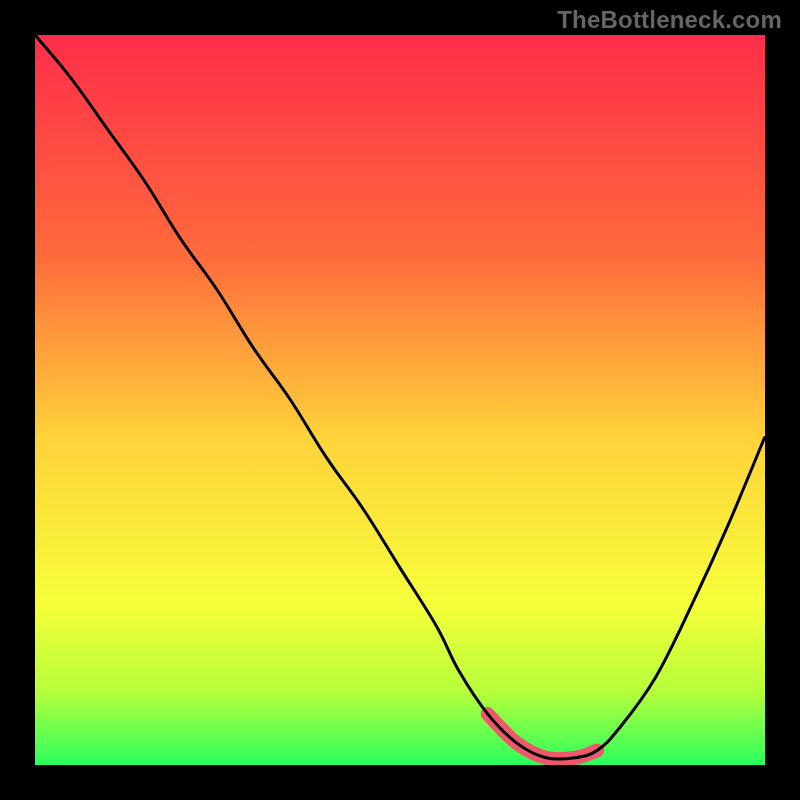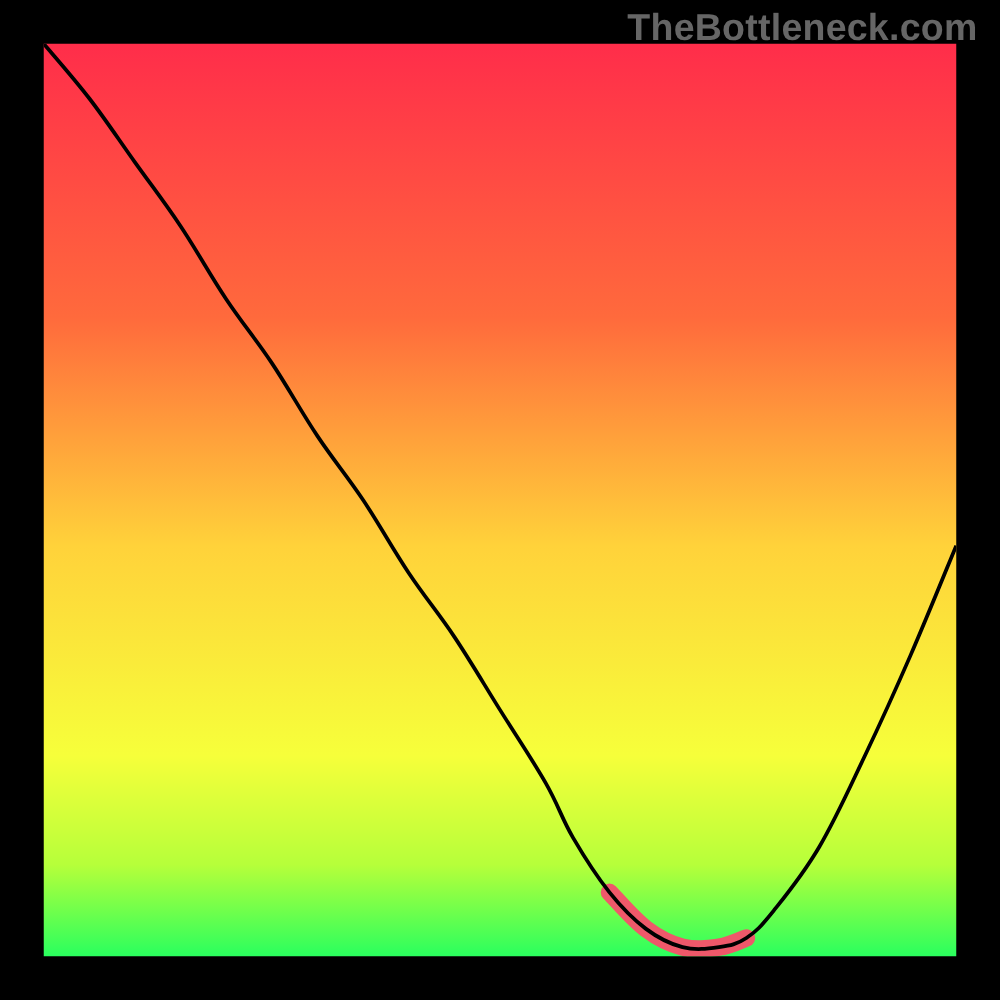--- a/index.html
+++ b/index.html
@@ -16,21 +16,21 @@
     top: 0;
     width: 800px;
     height: 800px;
     background: #000000;
   }
   .watermark {
     position: absolute;
     top: 6px;
     right: 18px;
     font-family: Arial, Helvetica, sans-serif;
-    font-size: 30px;
+    font-size: 24px;
     font-weight: 600;
     color: #666666;
     letter-spacing: 0.2px;
     user-select: none;
   }
   svg {
     position: absolute;
     left: 0;
     top: 0;
   }

